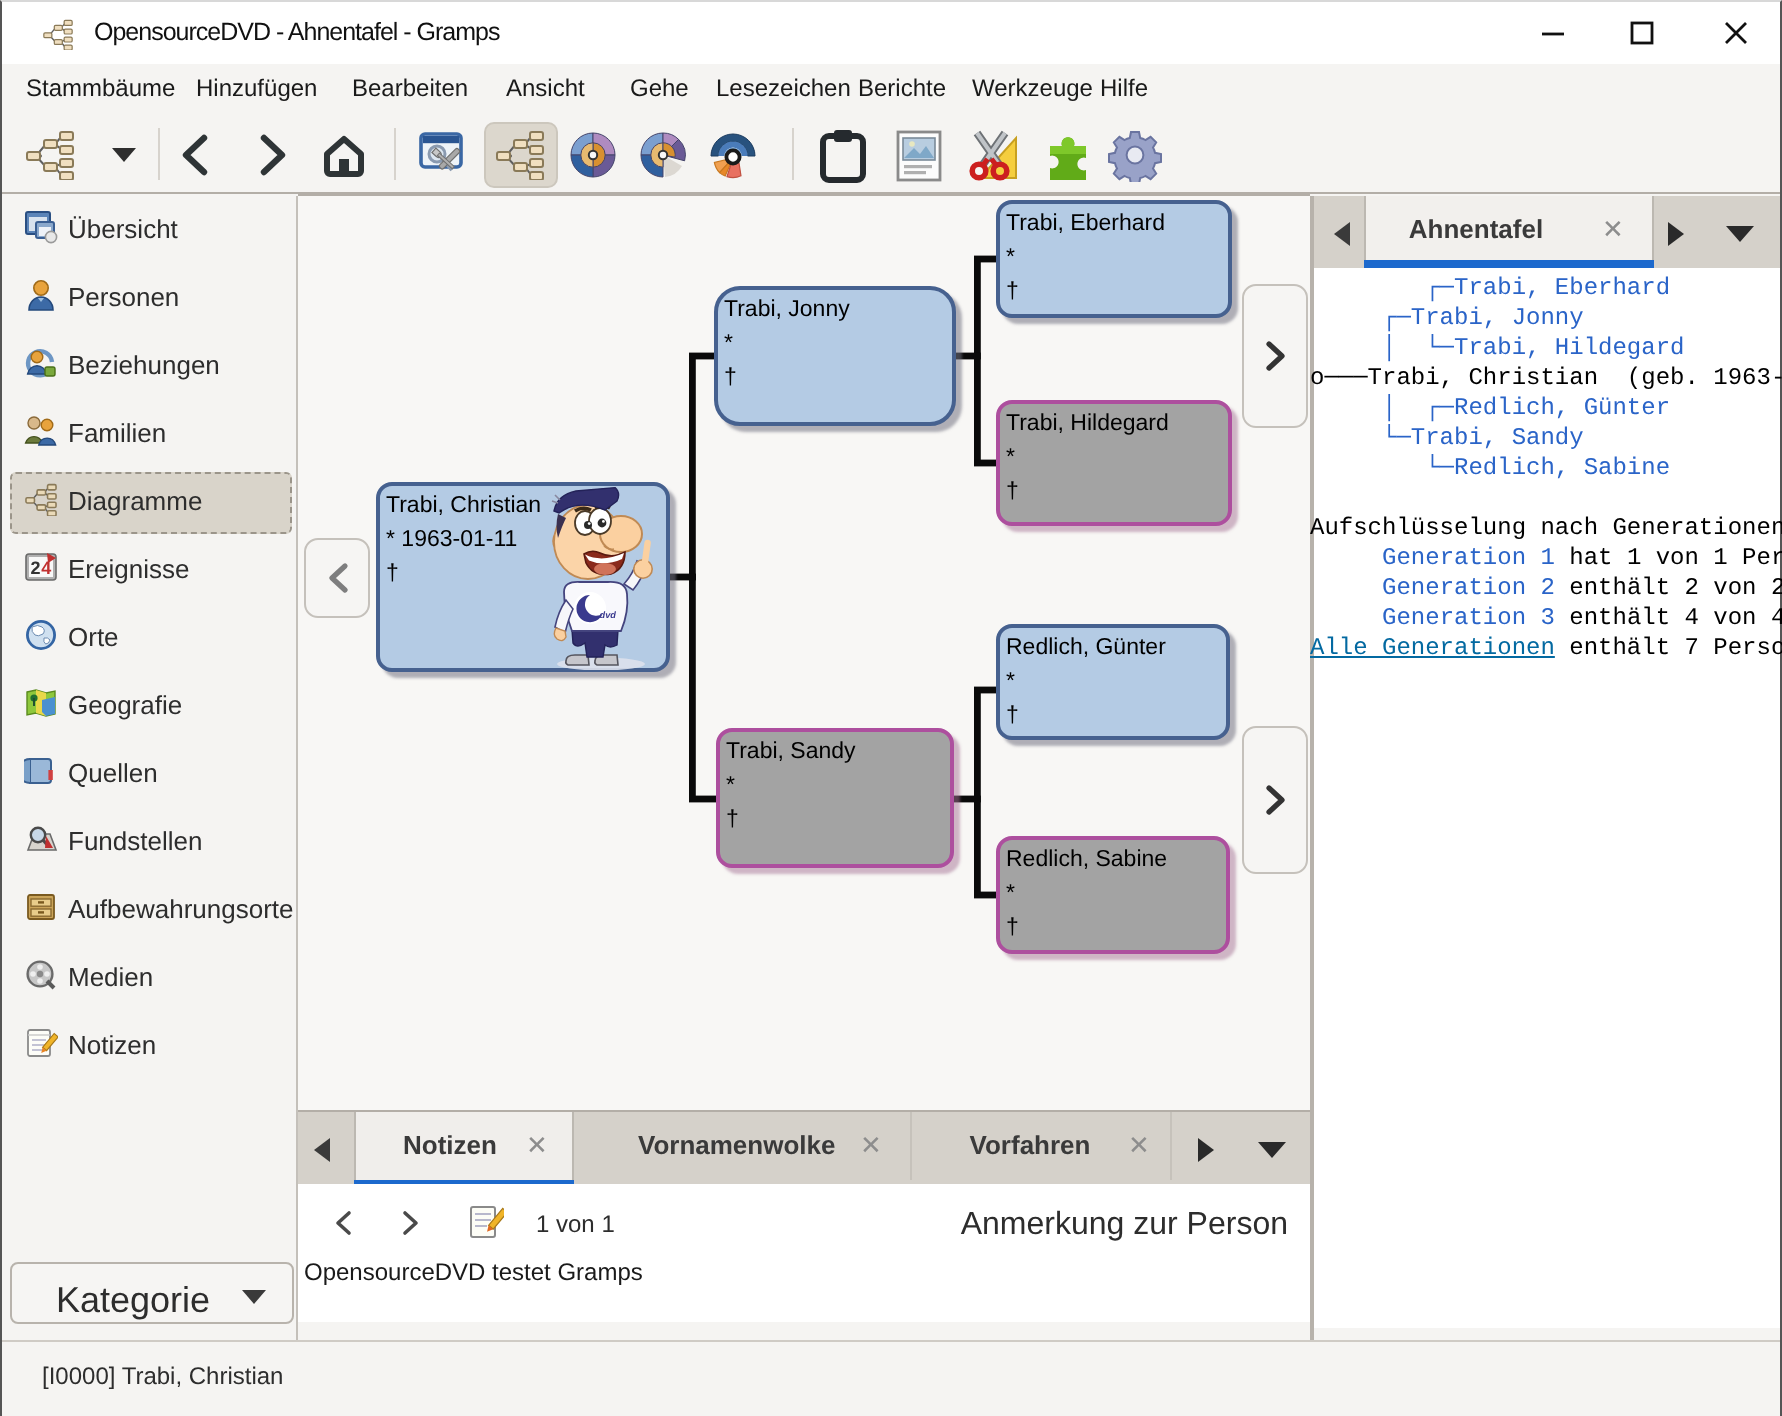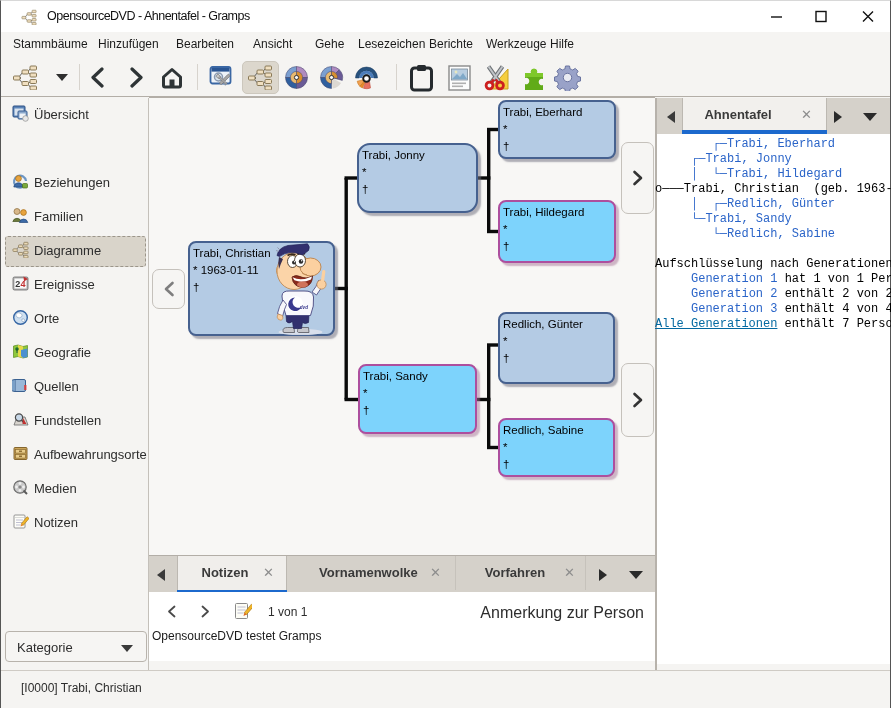--- a/index.html
+++ b/index.html
@@ -19,28 +19,28 @@
 .tsep { position:absolute; top:7px; width:1px; height:26px; background:#d7d3cd; }
 #tool-sel { position:absolute; left:241px; top:4px; width:37px; height:33px; background:#dcd7cd; border:1px solid #ccc7bd; border-radius:5px; }
 
 #sidebar { position:absolute; left:0; top:97px; width:147px; height:572px; background:#f5f4f2; }
 #sidebar-divider { position:absolute; left:147px; top:97px; width:1px; height:572px; background:#c4c0ba; }
 .navitem { position:absolute; left:0; width:147px; height:26px; }
 .navitem .lbl { position:absolute; left:33px; top:4px; font-size:13px; color:#2d2d2d; }
 .navitem .ico { position:absolute; left:11px; top:2px; width:17px; height:17px; }
 #nav-sel { position:absolute; left:4px; top:235px; width:141px; height:31px; background:#d9d4ca; border:1px dashed #9b958a; border-radius:3px; }
 #kategorie { position:absolute; left:4px; top:630px; width:142px; height:31px; background:#f6f5f3; border:1px solid #b8b3ac; border-radius:4px; }
-#kategorie span { position:absolute; left:11px; top:8px; font-size:13px; color:#2d2d2d; }
+#kategorie span { position:absolute; left:22px; top:8px; font-size:18px; color:#2d2d2d; }
 #kategorie .dar { position:absolute; right:13px; top:13px; width:0; height:0; border-left:6px solid transparent; border-right:6px solid transparent; border-top:7px solid #3a3a3a; }
 
 #canvas { position:absolute; left:148px; top:96px; width:506px; height:458px; background:#f8f7f5; border-top:1px solid #b3aea7; }
 .pbox { position:absolute; border-radius:8px; font-size:11.5px; color:#000; }
 .pbox .nm { position:absolute; left:3px; top:2px; line-height:17px; white-space:pre; }
 .male { background:#b4cbe4; border:2px solid #46618f; box-shadow:3px 3px 1.5px rgba(115,115,130,0.55); }
-.female { background:#7dd3fc; border:2px solid #ad4f9e; box-shadow:3px 3px 1.5px rgba(165,115,150,0.5); }
+.female { background:#a3a3a3; border:2px solid #ad4f9e; box-shadow:3px 3px 1.5px rgba(165,115,150,0.5); }
 .navbtn { position:absolute; background:#f6f5f3; border:1px solid #c5c1bb; border-radius:7px; }
 .navbtn svg { position:absolute; left:50%; top:50%; transform:translate(-50%,-50%); }
 
 #btabs { position:absolute; left:148px; top:554px; width:506px; height:37px; background:#d5d1ca; border-top:1px solid #b3aea7; }
 .tabx { color:#8d8d8d; font-size:13px; }
 
 #notes { position:absolute; left:148px; top:591px; width:506px; height:69px; background:#ffffff; }
 #notes-gray { position:absolute; left:148px; top:660px; width:506px; height:9px; background:#f5f4f2; }
 
 #rdivider { position:absolute; left:654px; top:97px; width:2px; height:572px; background:#b7b2ab; }
@@ -250,20 +250,28 @@
 <div id="sidebar-divider"></div>
 <div class="navitem" style="top:102px;">
   <svg class="ico" viewBox="0 0 17 17">
         <rect x="1" y="1" width="12" height="11" rx="1" fill="#5b84b8" stroke="#2a4f83" stroke-width="1"></rect>
         <rect x="2.5" y="3.5" width="9" height="7" fill="#d8e2ee"></rect>
         <rect x="6" y="6" width="9" height="8" rx="1" fill="#8aa8cc" stroke="#3a5f93" stroke-width="1"></rect>
         <rect x="7.5" y="8.5" width="6" height="4.5" fill="#eef2f8"></rect>
         <circle cx="13.5" cy="13.5" r="2.8" fill="#e8e8e8" stroke="#9a9a9a" stroke-width="0.8"></circle>
       </svg>
   <span class="lbl">Übersicht</span>
+</div>
+<div class="navitem" style="top:136px;">
+  <svg class="ico" viewBox="0 0 17 17">
+        <circle cx="8.5" cy="5" r="3.6" fill="#e8a33d" stroke="#a06a18" stroke-width="0.8"></circle>
+        <path d="M2.5 16 a6 6.5 0 0 1 12 0 Z" fill="#3c6aa6" stroke="#24497c" stroke-width="0.8"></path>
+        <path d="M7 10 L8.5 12 L10 10 Z" fill="#9fc0e0"></path>
+      </svg>
+  <span class="lbl">Personen</span>
 </div>
 <div class="navitem" style="top:170px;">
   <svg class="ico" viewBox="0 0 17 17">
         <path d="M14 8 a6 6 0 1 0 -1 4" fill="none" stroke="#6d96c4" stroke-width="2.2"></path>
         <circle cx="6.5" cy="5.5" r="2.9" fill="#e8a33d" stroke="#a06a18" stroke-width="0.7"></circle>
         <path d="M1.8 14 a4.8 5.2 0 0 1 9.4 0 Z" fill="#3c6aa6" stroke="#24497c" stroke-width="0.7"></path>
         <rect x="10.5" y="10.5" width="5" height="4.5" rx="1" fill="#7aa83c" stroke="#4a7018" stroke-width="0.7"></rect>
       </svg>
   <span class="lbl">Beziehungen</span>
 </div>
@@ -446,21 +454,21 @@
   <div class="pbox male" style="left:349px; top:2px; width:118px; height:59px;">
     <div class="nm">Trabi, Eberhard
 *
 †</div>
   </div>
   <div class="pbox female" style="left:349px; top:102px; width:118px; height:63px;">
     <div class="nm">Trabi, Hildegard
 *
 †</div>
   </div>
-  <div class="pbox male" style="left:349px; top:214px; width:117px; height:72px;">
+  <div class="pbox male" style="left:349px; top:214px; width:117px; height:58px;">
     <div class="nm">Redlich, Günter
 *
 †</div>
   </div>
   <div class="pbox female" style="left:349px; top:320px; width:117px; height:59px;">
     <div class="nm">Redlich, Sabine
 *
 †</div>
   </div>
 

